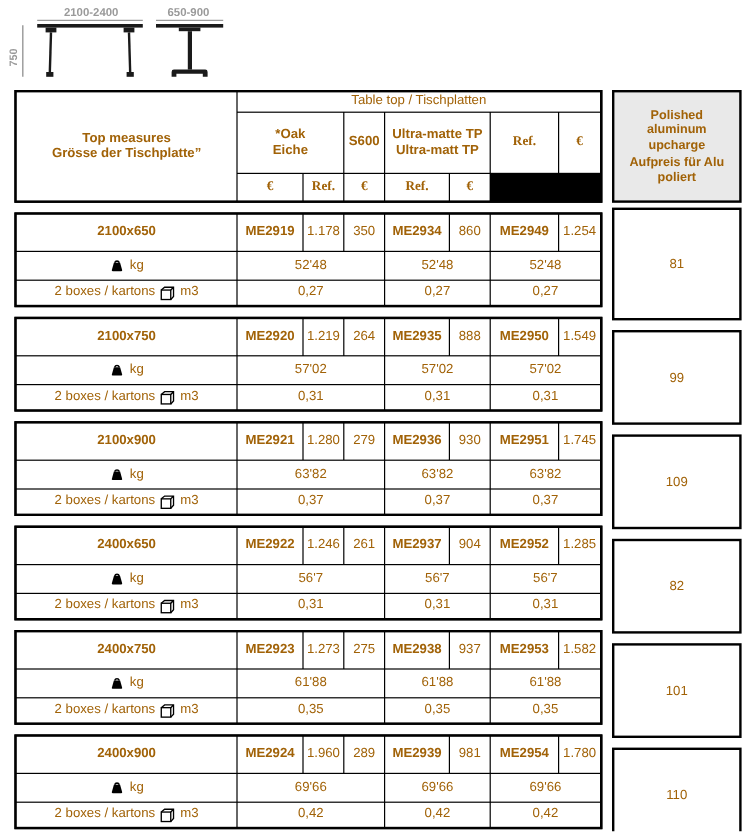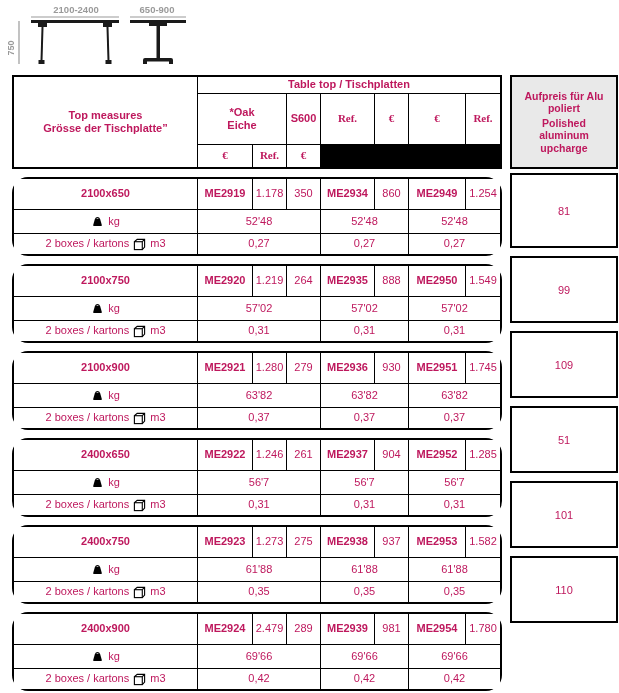--- a/index.html
+++ b/index.html
@@ -1,49 +1,49 @@
 <!DOCTYPE html>
 <html><head>
 <meta charset="utf-8">
 <style>
   html,body{margin:0;padding:0;background:#fff;}
   .page{position:relative;width:619px;height:693px;background:#fff;
-        font-family:"Liberation Sans",sans-serif;color:#be185d;overflow:hidden;}
+        font-family:"Liberation Sans",sans-serif;color:#a16207;overflow:hidden;}
 
   
   .diagram{position:absolute;left:4px;top:2px;}
 
   
   .grid{display:grid;background:#000;border:2px solid #000;gap:1px;
         grid-template-columns:183px 54px 33px 33px 53px 33px 56px 34px;}
   .grid > div{background:#fff;display:flex;align-items:center;justify-content:center;
         font-size:11px;line-height:1.2;white-space:nowrap;overflow:hidden;}
 
   .main-col{position:absolute;left:12px;top:75px;width:490px;}
   .header-grid{grid-template-rows:16px 50px 22px;}
-  .block{grid-template-rows:30px 23px 20px;margin-top:8px;border-radius:16px;}
+  .block{grid-template-rows:30px 23px 20px;margin-top:8px;}
 
   .corner{grid-row:1/4;grid-column:1;background:#e9e9e9;flex-direction:column;
           font-weight:bold;font-size:11px;text-align:center;}
-  .title{grid-column:2/9;font-weight:bold;}
+  .title{grid-column:2/9;font-weight:normal;}
   .mat{flex-direction:column;font-weight:bold;text-align:center;}
   .hdr{font-weight:bold;font-family:Liberation Serif, serif;}
   .s2{grid-column:span 2;}
   .s3{grid-column:span 3;}
   .bold{font-weight:bold;}
   .lblflex{display:flex;align-items:center;justify-content:center;gap:4px;font-weight:normal;}
 
   
   .right-col{position:absolute;left:510px;top:75px;width:108px;}
   .up-header{box-sizing:border-box;height:94px;border:2px solid #000;background:#e9e9e9;
              display:flex;flex-direction:column;justify-content:center;gap:2px;
              text-align:center;font-weight:bold;font-size:10.5px;line-height:1.2;padding:0 5px;}
-  .up-box{box-sizing:border-box;border:2px solid #000;background:#fff;height:67px;margin-top:8px;
+  .up-box{box-sizing:border-box;border:2px solid #000;background:#fff;height:79px;margin-top:8px;
           display:flex;align-items:center;justify-content:center;font-size:11px;}
-  .up-box.first{height:75px;margin-top:4px;}
+  .up-box.first{height:94px;margin-top:4px;}
 
   .icon{display:inline-flex;align-items:center;}
 </style>
 </head>
 <body>
 
 <div class="page">
 
   <svg class="diagram" width="200" height="66" viewBox="0 0 200 66">
     <text x="72" y="11" text-anchor="middle" font-size="9.5" font-weight="bold" fill="#9a9a9a">2100-2400</text>
@@ -80,20 +80,24 @@
       </div>
       <div class="title">Table top  / Tischplatten</div>
 
       <div class="mat s2">
         <span>*Oak</span>
         <span>Eiche</span>
       </div>
       <div class="mat">
         <span>S600</span>
       </div>
+      <div class="mat s2">
+        <span>Ultra-matte TP</span>
+        <span>Ultra-matt TP</span>
+      </div>
 
       <div class="hdr">Ref.</div>
       <div class="hdr">€</div>
       <div class="hdr">€</div>
       <div class="hdr">Ref.</div>
       <div class="hdr">€</div>
       <div class="hdr">Ref.</div>
       <div class="hdr">€</div>
     </div>
 
@@ -273,21 +277,21 @@
         <span>m3</span>
       </div>
       <div class="s3">0,35</div>
       <div class="s2">0,35</div>
       <div class="s2">0,35</div>
     </div>
 
     <div class="grid block">
       <div class="bold">2400x900</div>
       <div class="bold">ME2924</div>
-      <div>2.479</div>
+      <div>1.960</div>
       <div>289</div>
       <div class="bold">ME2939</div>
       <div>981</div>
       <div class="bold">ME2954</div>
       <div>1.780</div>
       <div class="lblflex">
         <span class="icon">
           <svg width="13" height="11" viewBox="0 0 13 11">
               <path d="M4.6 3 a2 2 0 0 1 3.8 0" fill="none" stroke="#000" stroke-width="1.3"></path>
               <path d="M3.9 3 h5.2 l1.7 6.1 q.25.9-.7.9 H2.9 q-.95 0-.7-.9 Z" fill="#000"></path>
@@ -310,24 +314,24 @@
       </div>
       <div class="s3">0,42</div>
       <div class="s2">0,42</div>
       <div class="s2">0,42</div>
     </div>
 
   </div>
 
   <div class="right-col">
     <div class="up-header">
+      <div>Polished aluminum upcharge</div>
       <div>Aufpreis für Alu poliert</div>
-      <div>Polished aluminum upcharge</div>
     </div>
     <div class="up-box first">81</div>
     <div class="up-box">99</div>
     <div class="up-box">109</div>
-    <div class="up-box">51</div>
+    <div class="up-box">82</div>
     <div class="up-box">101</div>
     <div class="up-box">110</div>
   </div>
 
 </div>
 
 </body></html>

